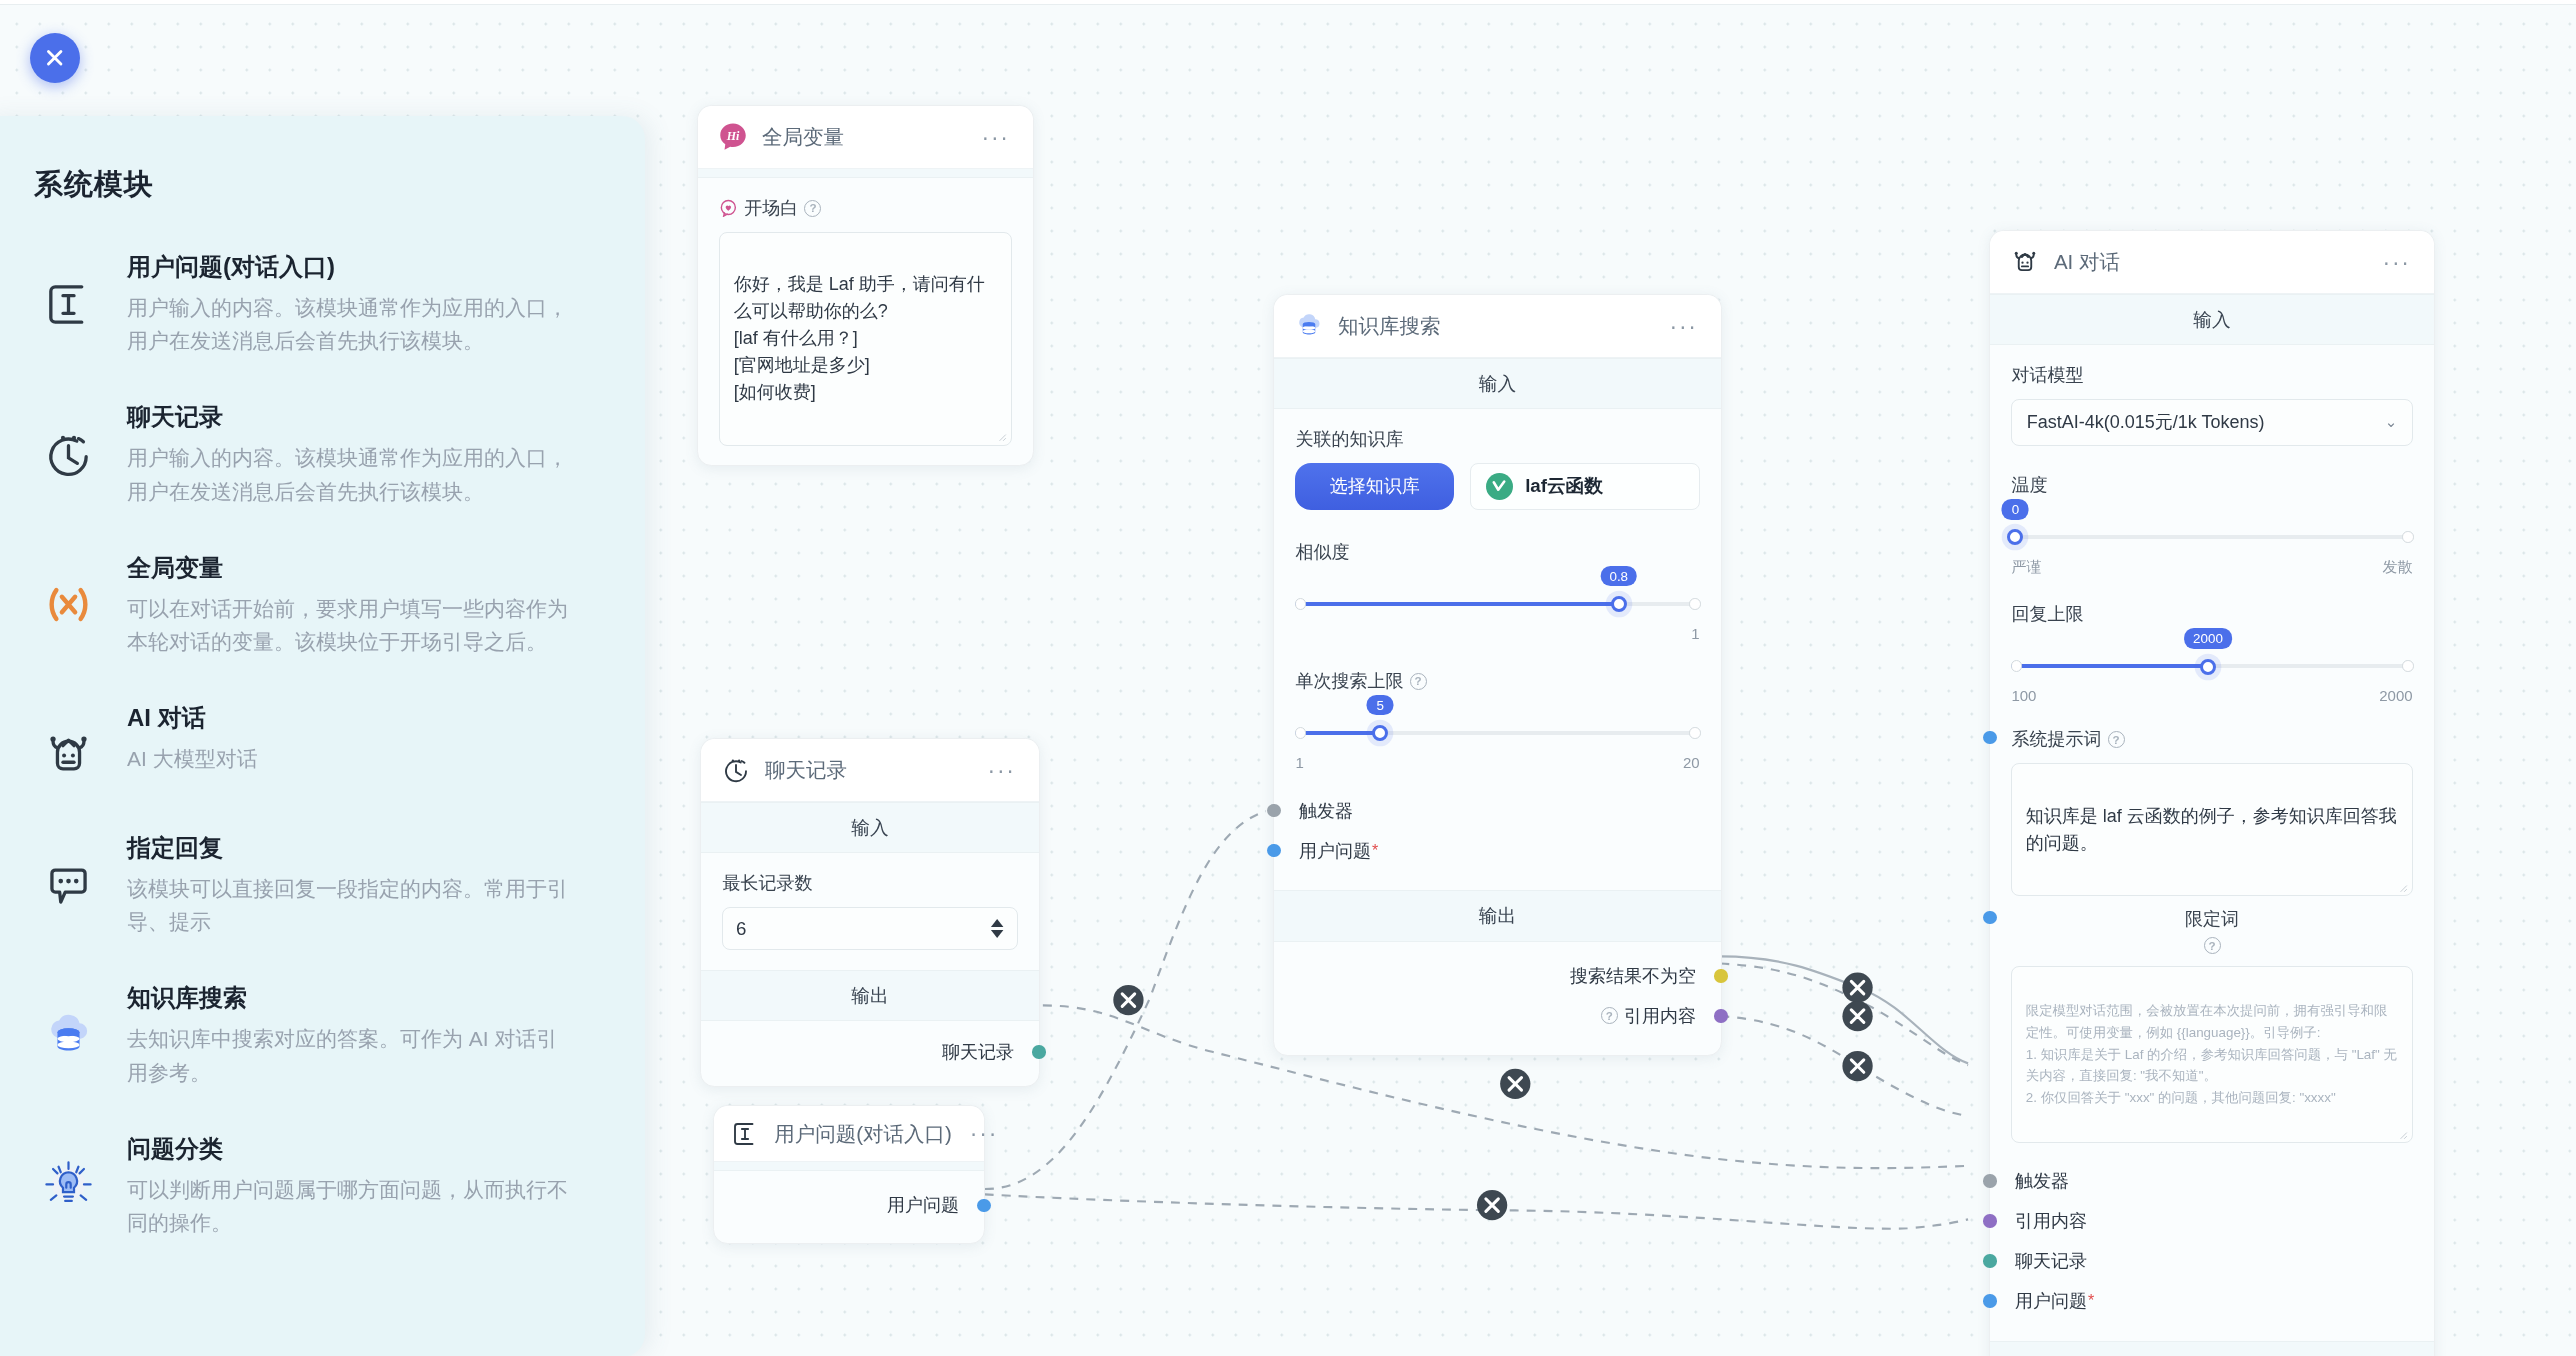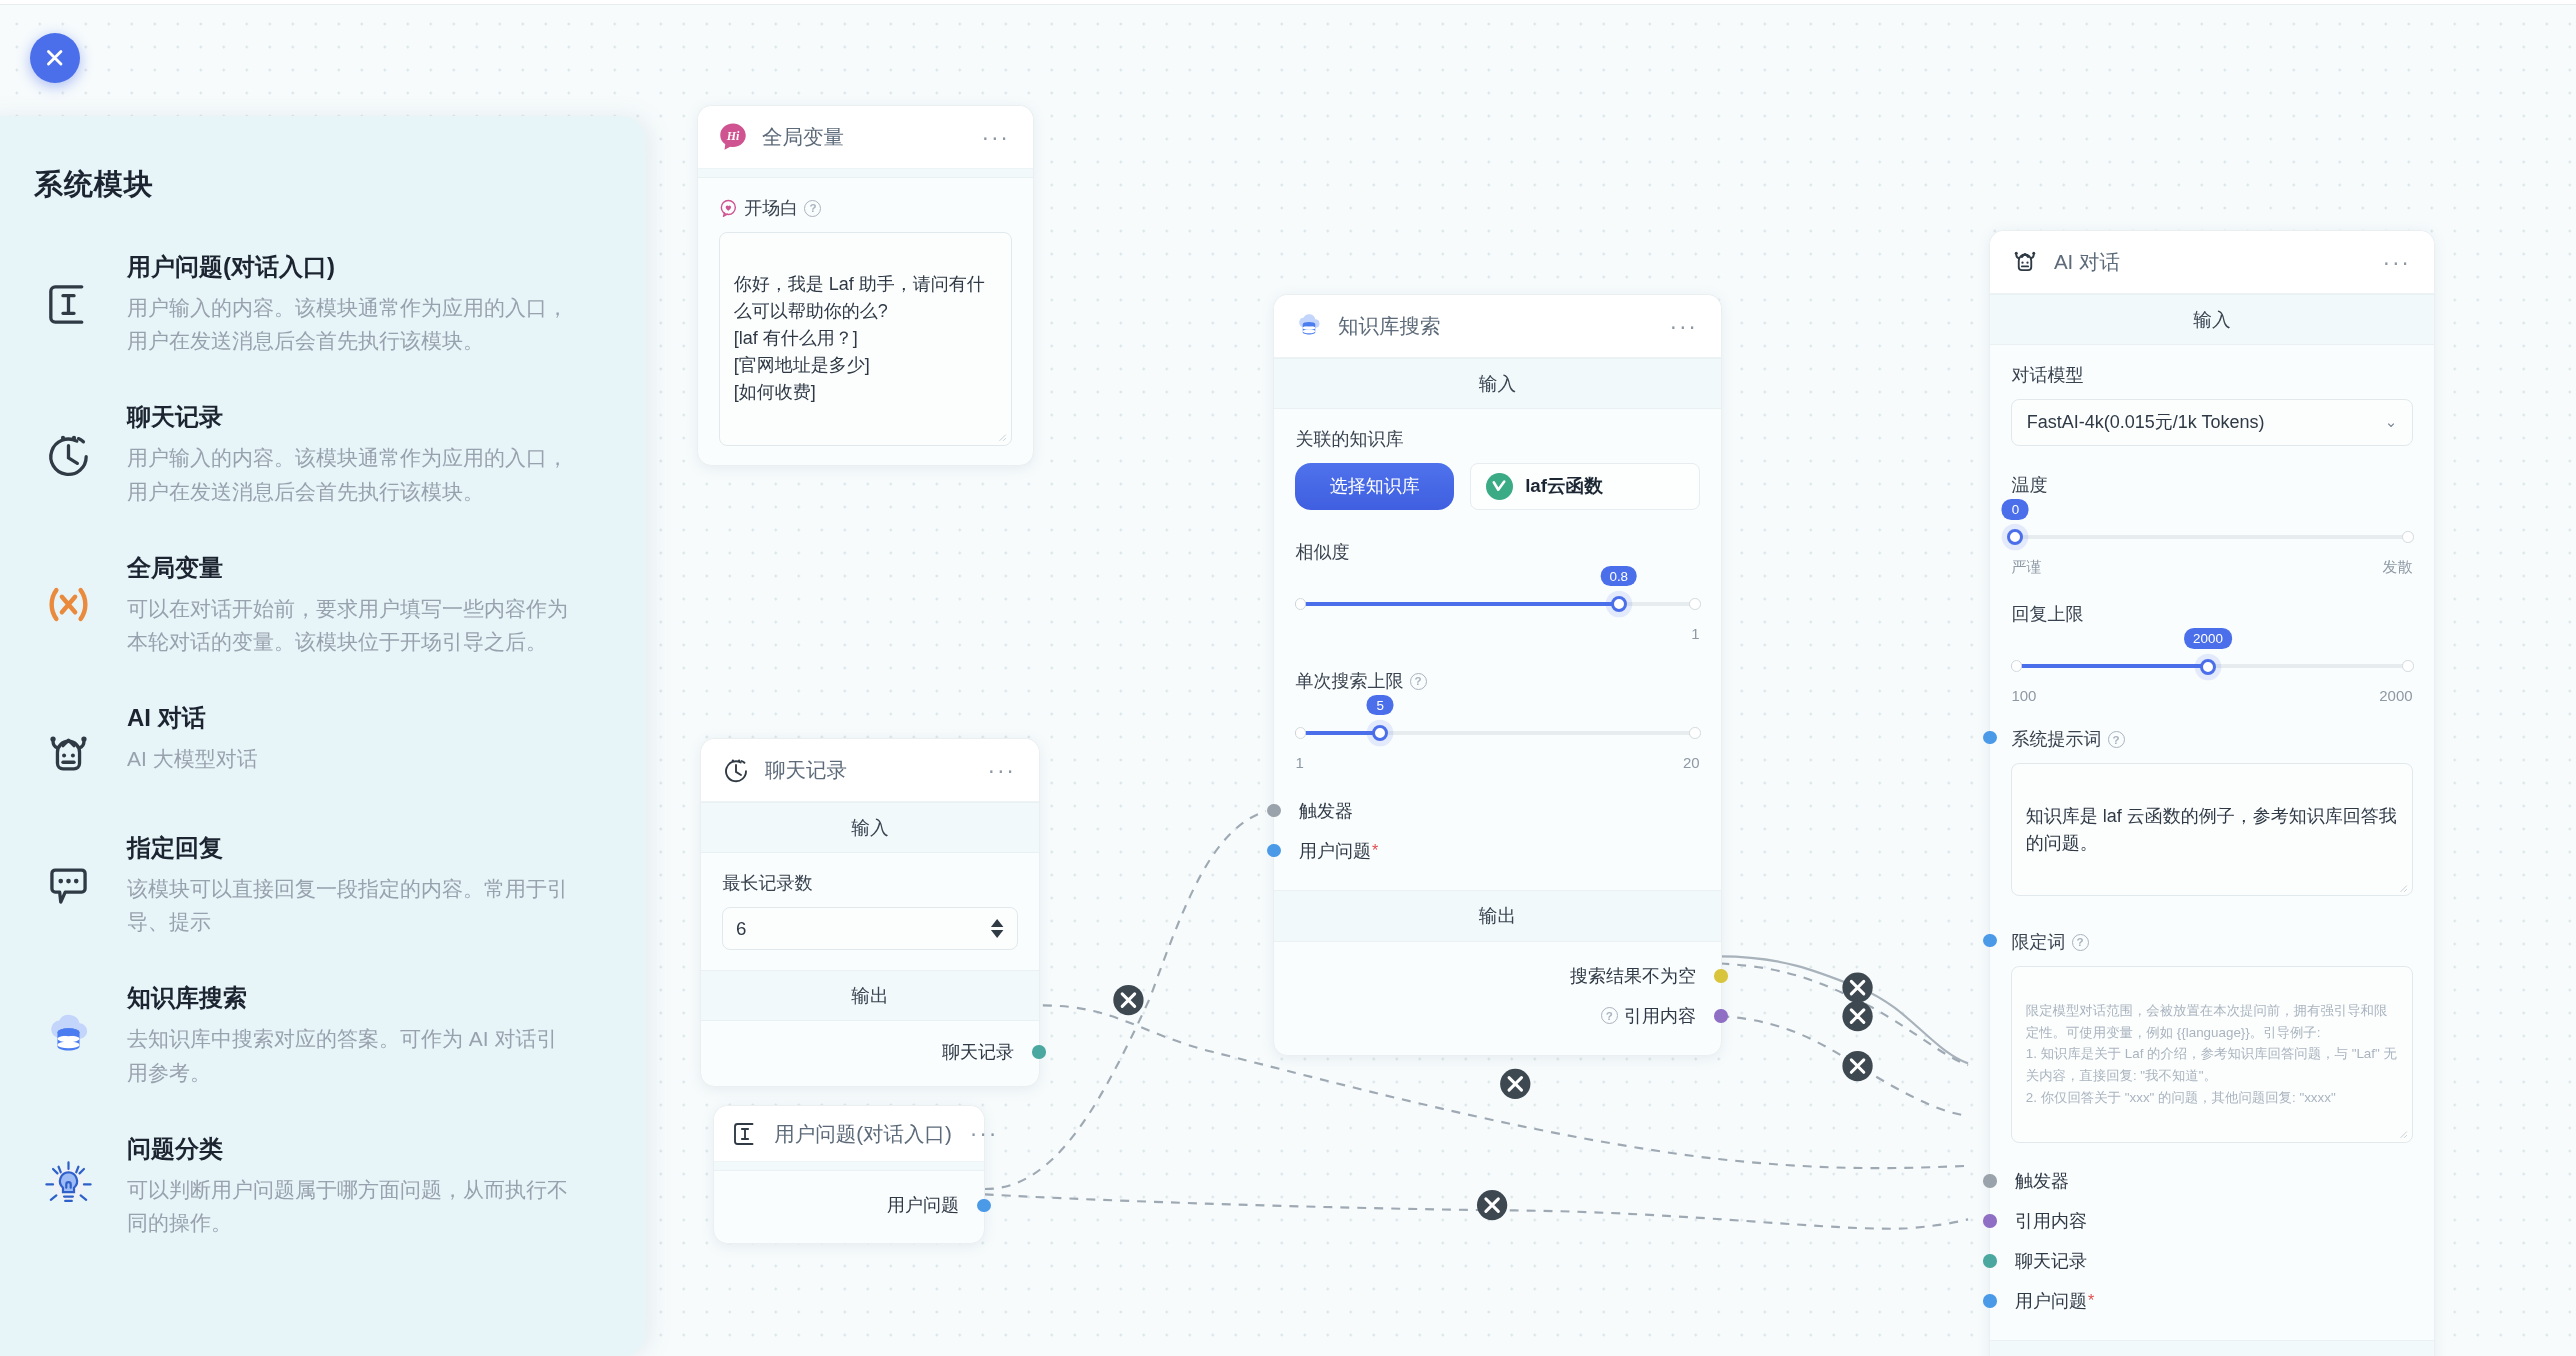--- a/index.html
+++ b/index.html
@@ -618,21 +618,21 @@
       <span>系统提示词</span>
       <span class="qmark">?</span>
     </div>
     <div class="textarea-box" style="min-height:82px;">
       <span>知识库是 laf 云函数的例子，参考知识库回答我的问题。</span>
       <svg class="resize-grip" viewBox="0 0 12 12">
         <path d="M11 4L4 11M11 8L8 11" stroke="#9aa5b0" stroke-width="1.1"></path>
       </svg>
     </div>
 
-    <div class="field-label" style="margin-top:34px; position:relative;">
+    <div class="field-label" style="margin-top:11px; position:relative;flex-direction:column;">
       <span class="dot in-dot" style="background:#4a9ae8; left:-28px; top:3.6px;"></span>
       <span>限定词</span>
       <span class="qmark">?</span>
     </div>
     <div class="textarea-box placeholder" style="min-height:91px;">
       <span>限定模型对话范围，会被放置在本次提问前，拥有强引导和限定性。可使用变量，例如 {{language}}。引导例子:
 1. 知识库是关于 Laf 的介绍，参考知识库回答问题，与 "Laf" 无关内容，直接回复: "我不知道"。
 2. 你仅回答关于 "xxx" 的问题，其他问题回复: "xxxx"</span>
       <svg class="resize-grip" viewBox="0 0 12 12">
         <path d="M11 4L4 11M11 8L8 11" stroke="#9aa5b0" stroke-width="1.1"></path>

